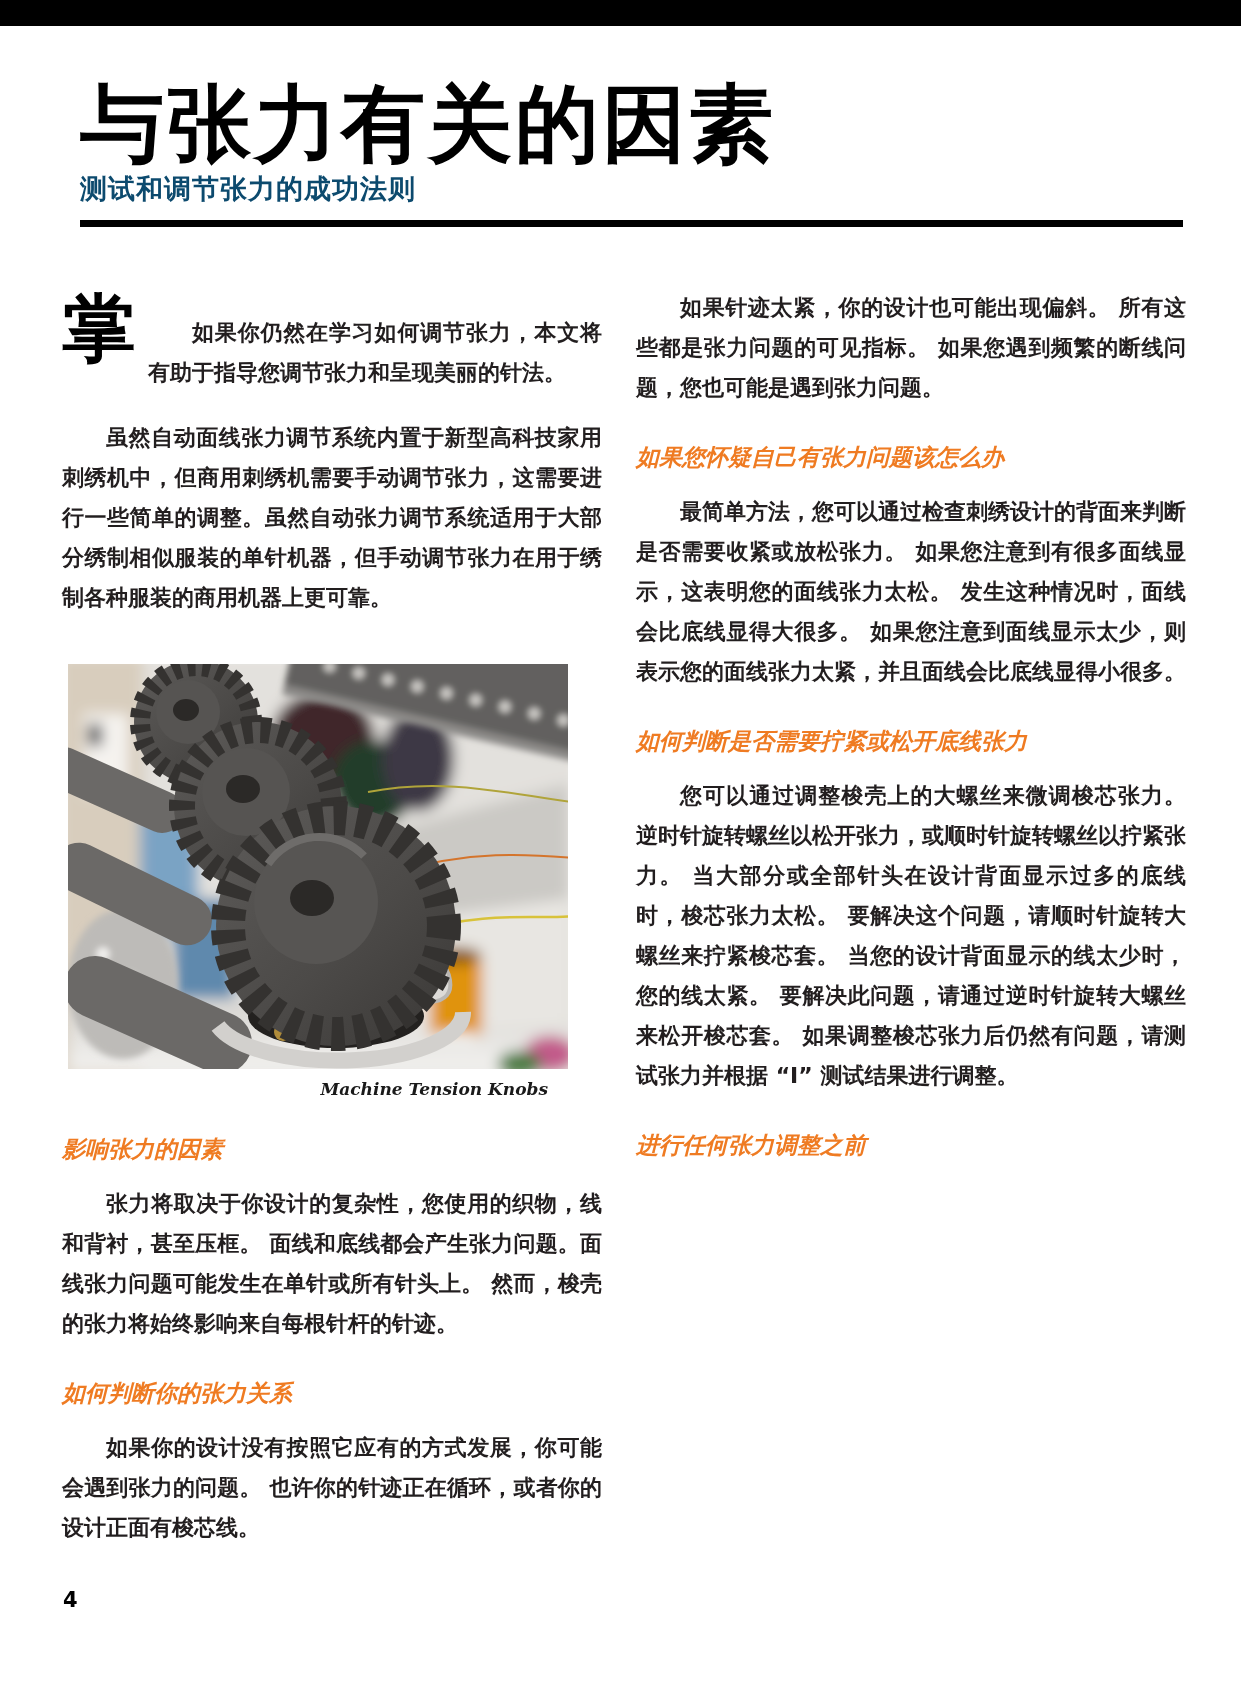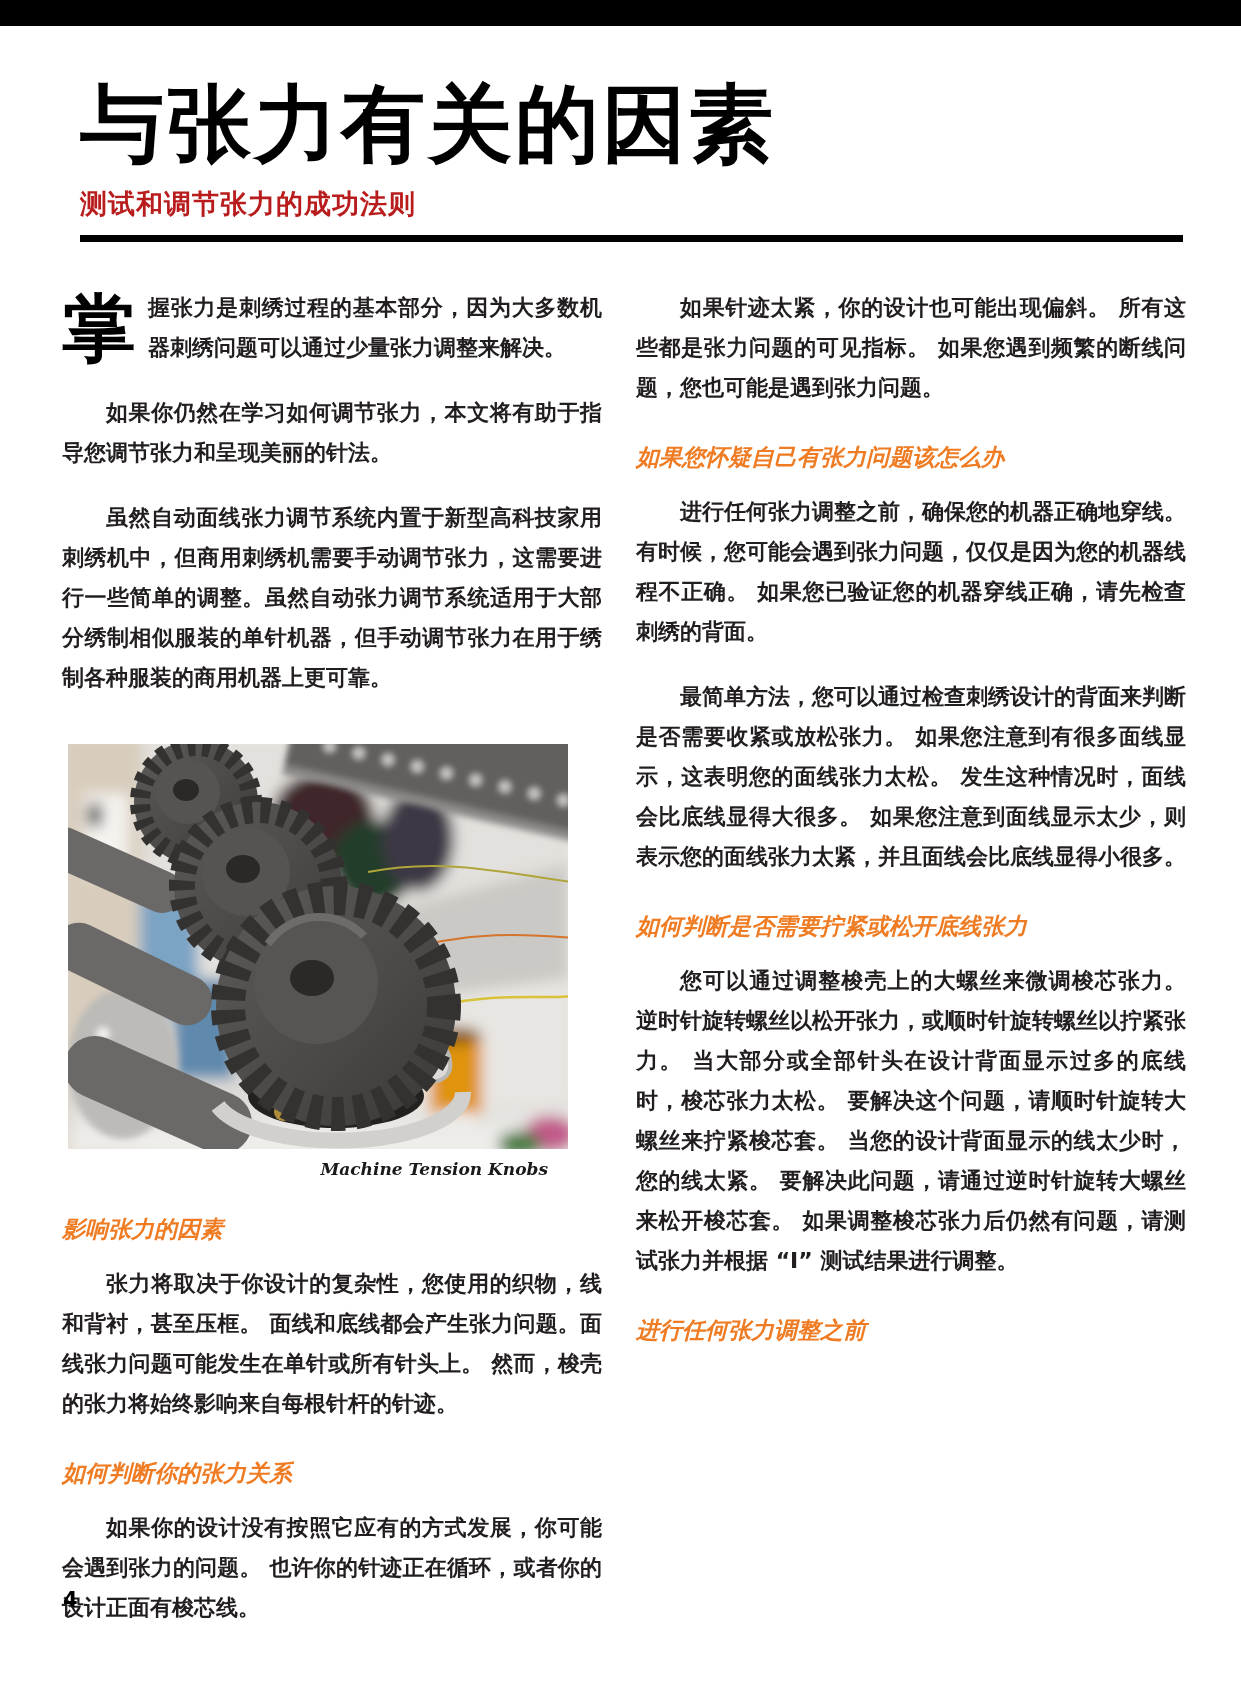--- a/index.html
+++ b/index.html
@@ -21,25 +21,25 @@
   .title{
     margin-top:52px;
     font-size:84px;
     line-height:92px;
     font-weight:900;
     letter-spacing:3px;
     color:#000000;
     font-stretch:condensed;
   }
   .subtitle{
-    margin-top:16px;
+    margin-top:1px;
     font-size:27px;
     font-weight:900;
     letter-spacing:1px;
-    color:#b91c1c;
+    color:#0c4a6e;
   }
   .rule{
     margin-top:13px;
     height:7px;
     background:#000000;
   }
   .columns{
     position:absolute;
     top:288px;left:62px;
     width:1124px;
@@ -97,21 +97,21 @@
 
   <div class="header">
     <div class="title">与张力有关的因素</div>
     <div class="subtitle">测试和调节张力的成功法则</div>
     <div class="rule"></div>
   </div>
 
   <div class="columns">
 
     <div class="col col-left">
-      <p class="para-first"><span class="dropcap">掌</span><span>握张力是刺绣过程的基本部分，因为大多数机器刺绣问题可以通过少量张力调整来解决。</span></p>
+      <p class="para-first"><span class="dropcap">掌</span></p>
 
       <p class="para">如果你仍然在学习如何调节张力，本文将有助于指导您调节张力和呈现美丽的针法。</p>
 
       <p class="para">虽然自动面线张力调节系统内置于新型高科技家用刺绣机中，但商用刺绣机需要手动调节张力，这需要进行一些简单的调整。虽然自动张力调节系统适用于大部分绣制相似服装的单针机器，但手动调节张力在用于绣制各种服装的商用机器上更可靠。</p>
 
       <figure class="figure" style="margin-block:0;margin-inline:0;margin:46px 0 0 6px;">
         <svg class="photo" viewBox="0 0 500 405" aria-hidden="true">
           <defs>
             <filter id="blurBg" x="-10%" y="-10%" width="120%" height="120%">
                 <feGaussianBlur stdDeviation="7"></feGaussianBlur>
@@ -231,21 +231,20 @@
       <p class="para">张力将取决于你设计的复杂性，您使用的织物，线和背衬，甚至压框。 面线和底线都会产生张力问题。面线张力问题可能发生在单针或所有针头上。 然而，梭壳的张力将始终影响来自每根针杆的针迹。</p>
 
       <div class="ohead">如何判断你的张力关系</div>
       <p class="para">如果你的设计没有按照它应有的方式发展，你可能会遇到张力的问题。 也许你的针迹正在循环，或者你的设计正面有梭芯线。</p>
     </div>
 
     <div class="col col-right">
       <p class="para">如果针迹太紧，你的设计也可能出现偏斜。 所有这些都是张力问题的可见指标。 如果您遇到频繁的断线问题，您也可能是遇到张力问题。</p>
 
       <div class="ohead">如果您怀疑自己有张力问题该怎么办</div>
-      <p class="para">进行任何张力调整之前，确保您的机器正确地穿线。有时候，您可能会遇到张力问题，仅仅是因为您的机器线程不正确。 如果您已验证您的机器穿线正确，请先检查刺绣的背面。</p>
 
       <p class="para">最简单方法，您可以通过检查刺绣设计的背面来判断是否需要收紧或放松张力。 如果您注意到有很多面线显示，这表明您的面线张力太松。 发生这种情况时，面线会比底线显得大很多。 如果您注意到面线显示太少，则表示您的面线张力太紧，并且面线会比底线显得小很多。</p>
 
       <div class="ohead">如何判断是否需要拧紧或松开底线张力</div>
       <p class="para">您可以通过调整梭壳上的大螺丝来微调梭芯张力。 逆时针旋转螺丝以松开张力，或顺时针旋转螺丝以拧紧张力。 当大部分或全部针头在设计背面显示过多的底线时，梭芯张力太松。 要解决这个问题，请顺时针旋转大螺丝来拧紧梭芯套。 当您的设计背面显示的线太少时，您的线太紧。 要解决此问题，请通过逆时针旋转大螺丝来松开梭芯套。 如果调整梭芯张力后仍然有问题，请测试张力并根据 “I” 测试结果进行调整。</p>
 
       <div class="ohead">进行任何张力调整之前</div>
     </div>
 
   </div>

